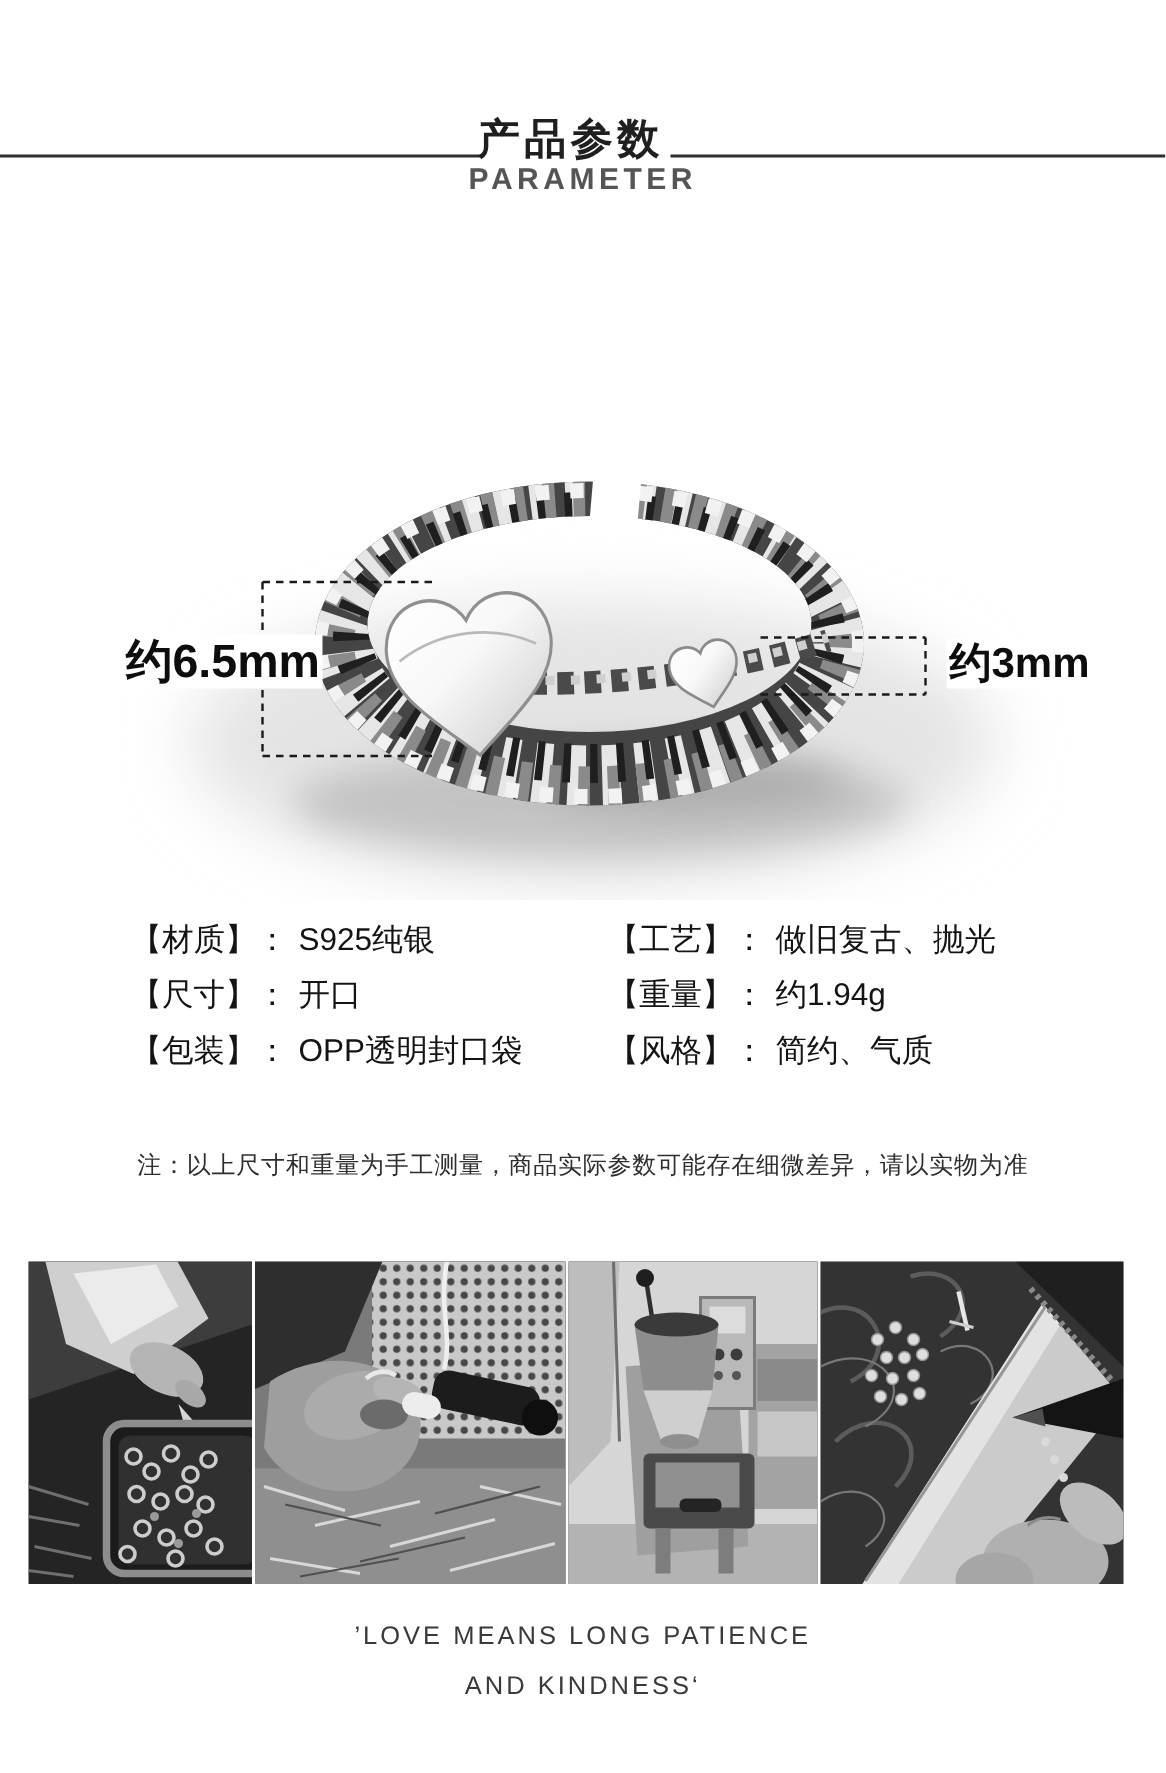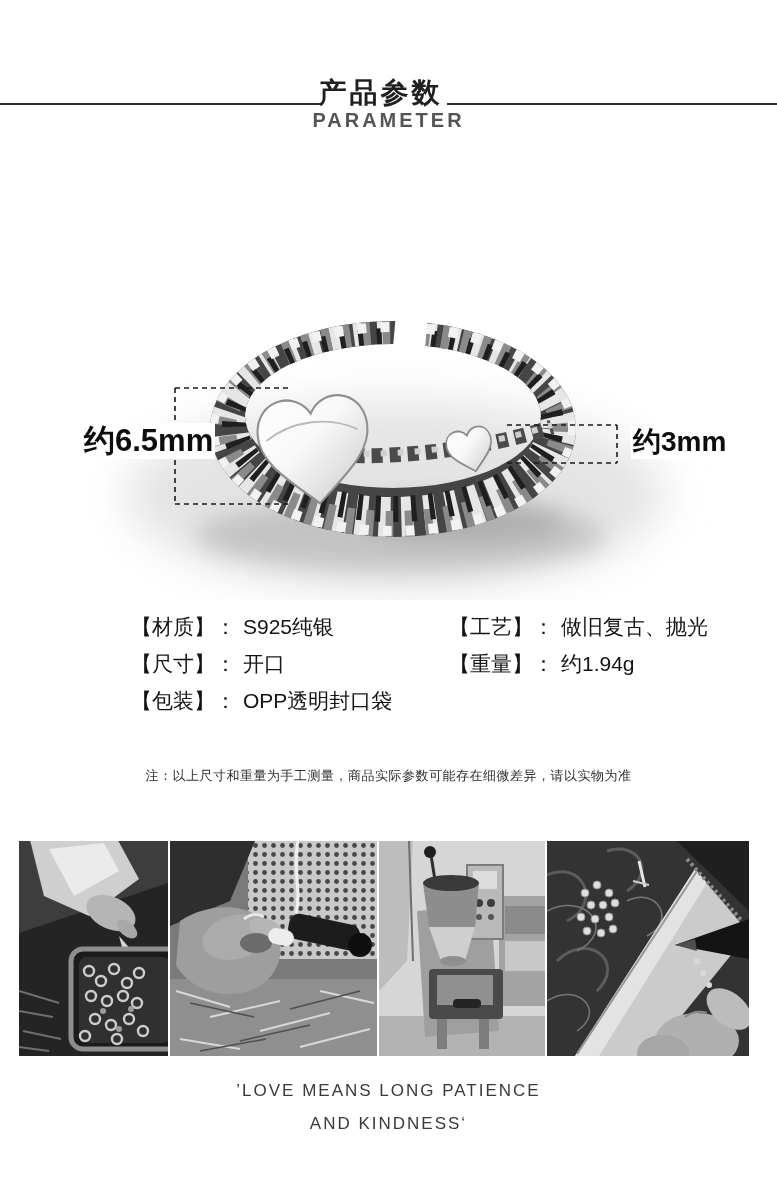--- a/index.html
+++ b/index.html
@@ -21,25 +21,25 @@
   .dim-label{position:absolute;font-weight:700;color:#0d0d0d;background:#ffffff;
     line-height:1.1;padding:1px 2px;}
   .dim-left{left:82px;top:278px;font-size:31px;}
   .dim-right{left:631px;top:281px;font-size:28px;}
   
   .specs{position:absolute;top:608px;left:0;width:777px;height:112px;}
   .spec-col{position:absolute;top:0;}
   .spec-col.left{left:87px;}
   .spec-col.right{left:405px;}
   .spec-row{height:37px;line-height:37px;font-size:21px;font-weight:500;
-    color:#141414;white-space:nowrap;margin-left:44px;}
+    color:#141414;white-space:nowrap;}
   .spec-row .val{margin-left:7px;}
   
   .note{position:absolute;top:767px;left:0;width:777px;text-align:center;
-    font-size:13px;color:#2e2e2e;letter-spacing:0.5px;}
+    font-size:16px;color:#2e2e2e;letter-spacing:0.5px;}
   
   .photos{position:absolute;top:841px;left:19px;width:730px;height:215px;
     display:flex;gap:2px;}
   .photo{height:215px;overflow:hidden;background:#444;}
   .photo svg{display:block;width:100%;height:100%;}
   .ph1{width:149px;} .ph2{width:207px;} .ph3{width:166px;} .ph4{width:202px;}
   
   .quote{position:absolute;top:1074px;left:0;width:777px;text-align:center;
     font-size:17px;line-height:33px;letter-spacing:2px;color:#3a3a3a;}
 </style>
@@ -128,20 +128,23 @@
       <div class="spec-row">
         <span class="lab">【包装】：</span><span class="val">OPP透明封口袋</span>
       </div>
     </div>
     <div class="spec-col right">
       <div class="spec-row">
         <span class="lab">【工艺】：</span><span class="val">做旧复古、抛光</span>
       </div>
       <div class="spec-row">
         <span class="lab">【重量】：</span><span class="val">约1.94g</span>
+      </div>
+      <div class="spec-row">
+        <span class="lab">【风格】：</span><span class="val">简约、气质</span>
       </div>
     </div>
   </div>
 
   <div class="note">注：以上尺寸和重量为手工测量，商品实际参数可能存在细微差异，请以实物为准</div>
 
   <div class="photos">
 
     <div class="photo ph1">
       <svg viewBox="0 0 149 215" preserveAspectRatio="xMidYMid slice">

